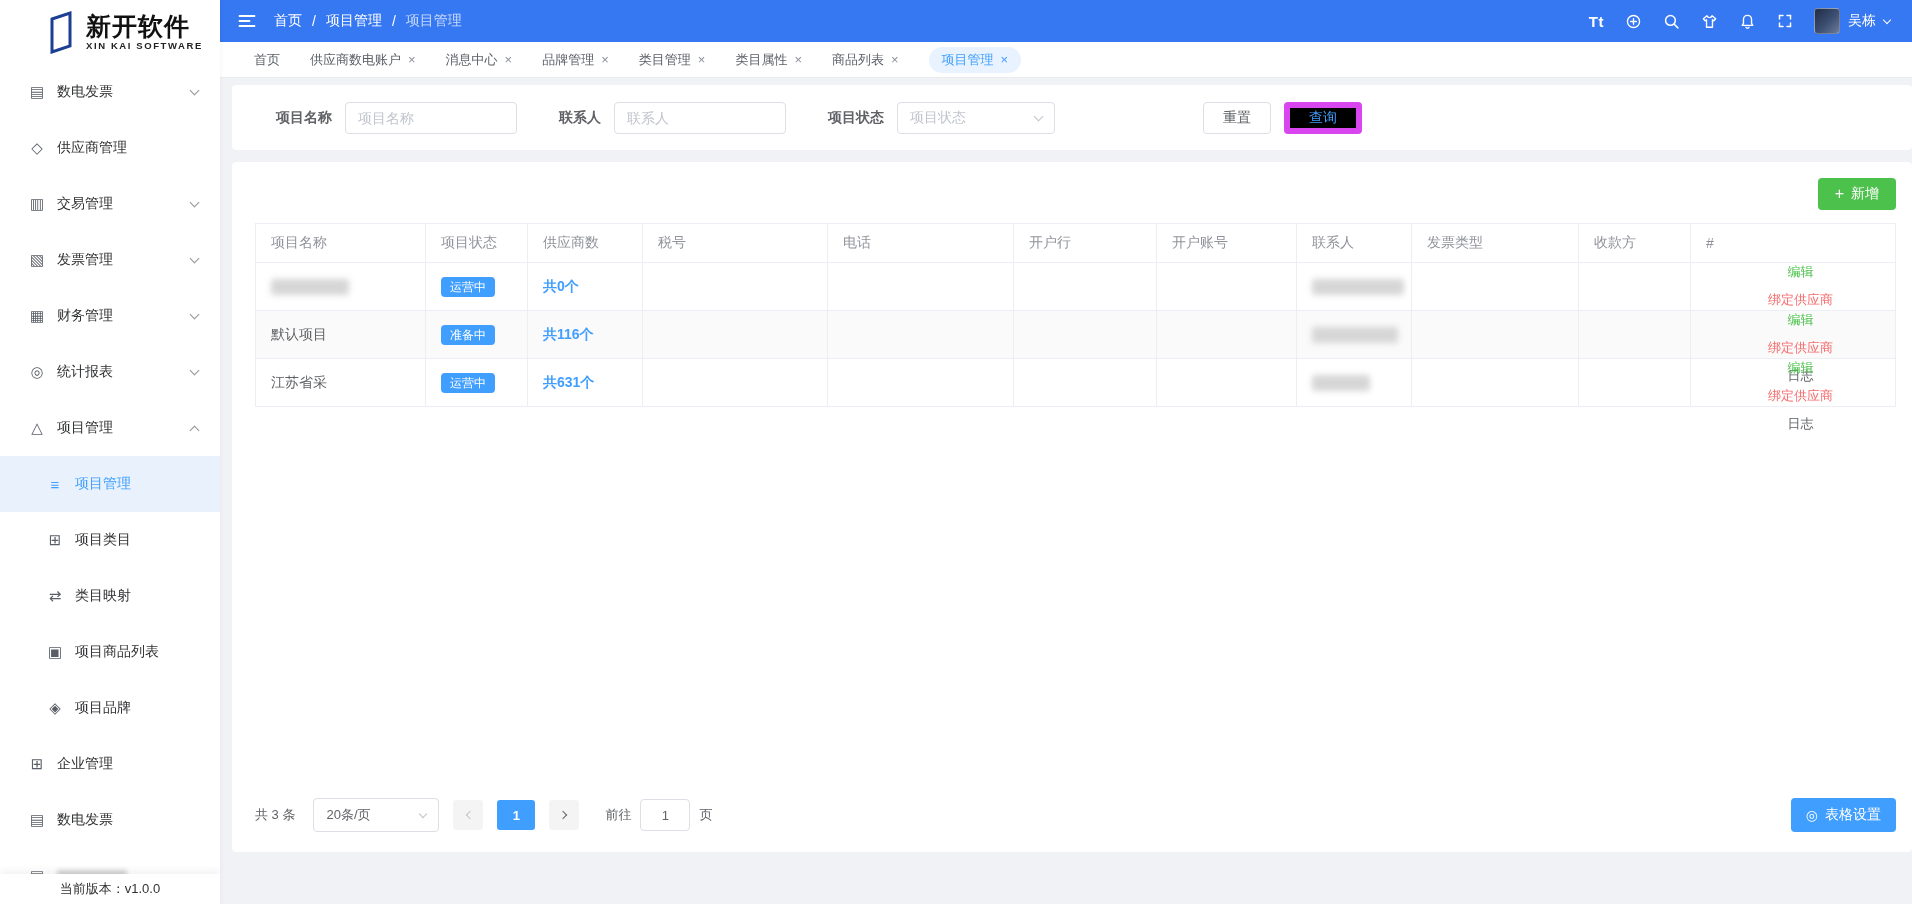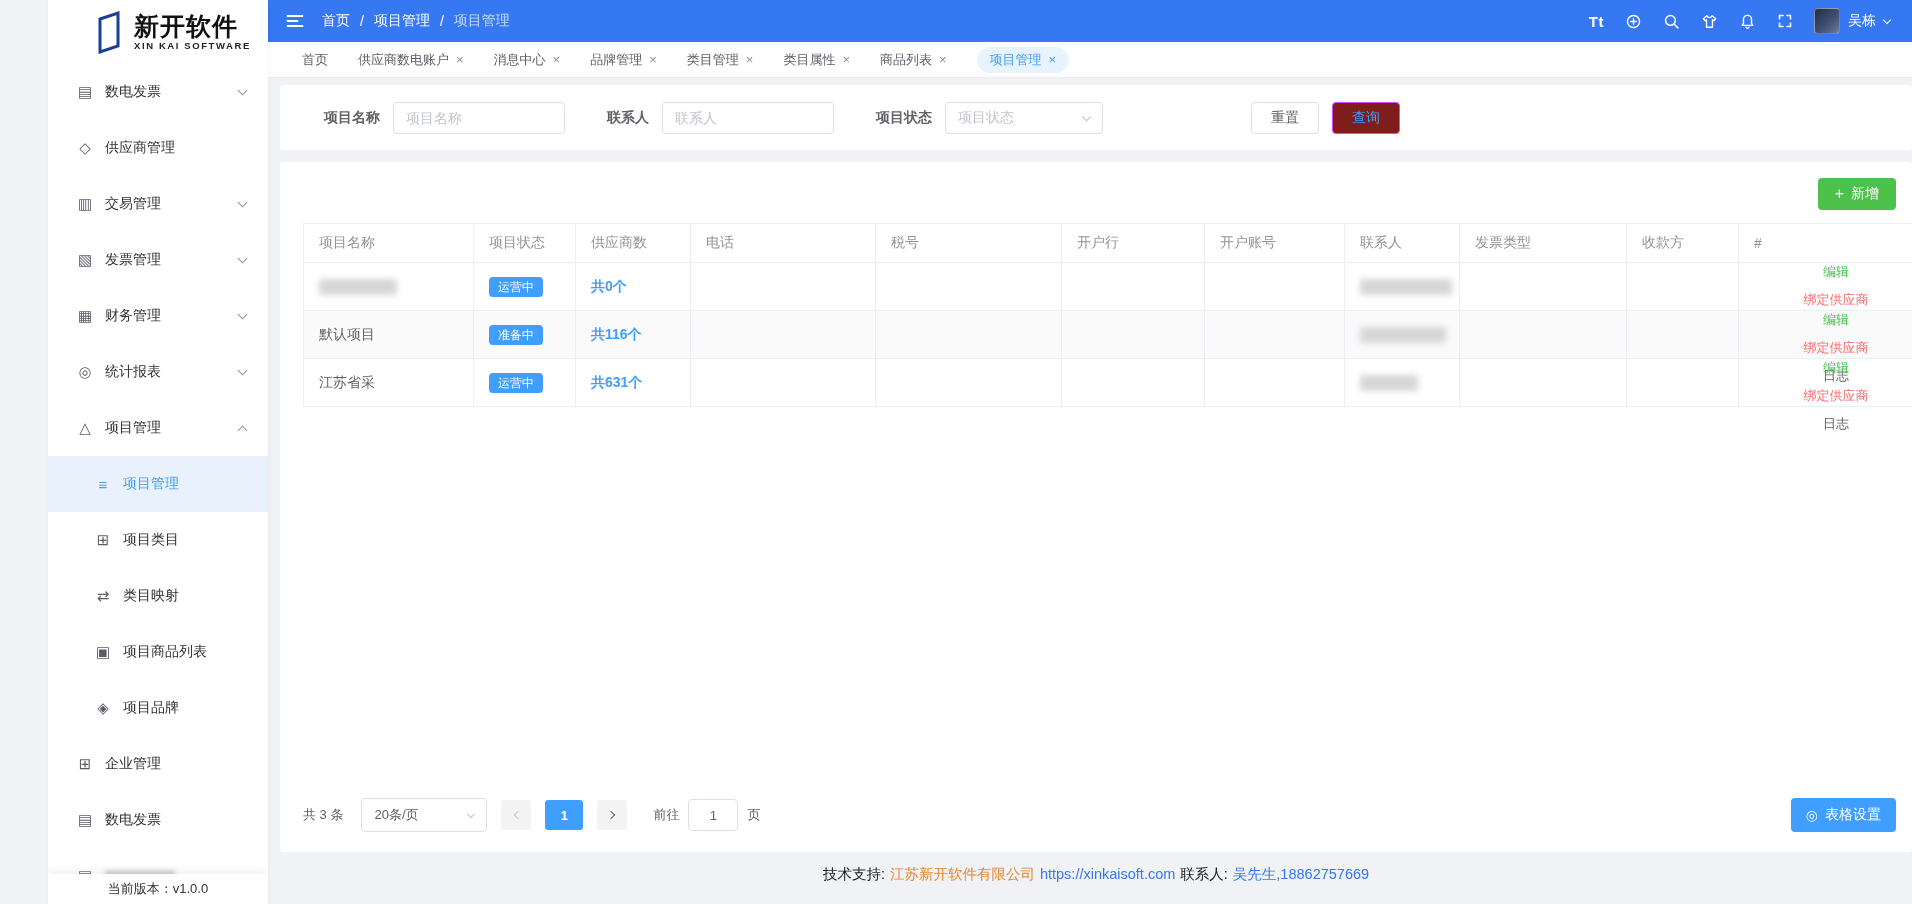--- a/index.html
+++ b/index.html
@@ -1,21 +1,21 @@
 <!DOCTYPE html>
 <html><head>
 <meta charset="utf-8">
 <style>
   * { box-sizing: border-box; margin: 0; padding: 0; }
   html,body { width:1912px; height:904px; overflow:hidden; }
   body { font-family:"Liberation Sans","DejaVu Sans",sans-serif; background:#f0f2f5; color:#303133; }
   .app { display:flex; width:1912px; height:904px; }
 
   
-  .sidebar { width:220px; background:#fff; position:relative; flex-shrink:0; box-shadow:1px 0 4px rgba(0,0,0,.04); z-index:5; overflow:hidden;margin-left:48px; }
+  .sidebar { width:220px; background:#fff; position:relative; flex-shrink:0; box-shadow:1px 0 4px rgba(0,0,0,.04); z-index:5; overflow:hidden; }
   .logo { height:64px; display:flex; align-items:center; padding-left:44px; cursor:pointer; }
   .logo-text { margin-left:8px; }
   .logo-title { font-size:25px; font-weight:bold; color:#111; letter-spacing:1px; line-height:1.05; }
   .logo-sub { font-size:9.5px; font-weight:bold; color:#222; letter-spacing:1.6px; }
   .menu { }
   .mi { height:56px; display:flex; align-items:center; padding:0 22px 0 28px; font-size:14px; color:#303133; cursor:pointer; }
   .mi-ic { width:18px; margin-right:11px; color:#5a5e66; font-size:15px; text-align:center; flex-shrink:0; }
   .mi-label { flex:1; }
   .sub .mi { padding-left:46px; }
   .sub .mi.active { background:#e9f2fc; color:#409eff; }
@@ -59,21 +59,21 @@
   .filter-card { height:65px; display:flex; align-items:center; padding:0 24px 0 44px; margin-bottom:12px; flex-shrink:0; }
   .f-label { font-size:14px; font-weight:bold; color:#606266; margin-right:13px; white-space:nowrap; }
   .f-input { width:172px; height:32px; border:1px solid #dcdfe6; border-radius:4px; padding:0 12px; font-size:14px; color:#606266; outline:none; }
   .f-input::placeholder { color:#c0c4cc; }
   .f-gap { width:42px; flex-shrink:0; }
   .f-select { width:158px; height:32px; border:1px solid #dcdfe6; border-radius:4px; padding:0 12px; font-size:14px; color:#c0c4cc; display:flex; align-items:center; justify-content:space-between; cursor:pointer; background:#fff; }
   .f-select .chev { color:#c0c4cc; }
   .f-buttons { margin-left:148px; display:flex; align-items:center; gap:13px; }
   .btn { height:32px; padding:0 19px; border-radius:4px; font-size:14px; cursor:pointer; }
   .btn-reset { background:#fff; border:1px solid #dcdfe6; color:#606266; }
-  .btn-search { background:#7f1d1d; border:1px solid #d946ef; color:#409eff; }
+  .btn-search { background:#000000; border:6px solid #d946ef; color:#409eff; }
 
   
   .table-card { height:690px; padding:16px 16px 0 23px; position:relative; flex-shrink:0; }
   .toolbar { display:flex; }
   .add-btn { margin-left:auto; background:#4cc14c; color:#fff; border:none; height:32px; padding:0 17px; border-radius:4px; font-size:14px; display:flex; align-items:center; gap:7px; cursor:pointer; }
   .add-btn .plus { font-size:16px; line-height:1; }
 
   .table { margin-top:13px; font-size:14px; }
   .trow { display:grid; grid-template-columns:171px 102px 115px 185px 186px 143px 140px 115px 167px 112px minmax(180px,1fr); }
   .th, .td { display:flex; align-items:center; padding-left:15px; border-bottom:1px solid #ebeef5; border-right:1px solid #ebeef5; min-width:0; }
@@ -316,22 +316,22 @@
             <span class="plus">+</span>
             <span>新增</span>
           </button>
         </div>
 
         <div class="table">
           <div class="trow thead">
             <div class="th">项目名称</div>
             <div class="th">项目状态</div>
             <div class="th">供应商数</div>
+            <div class="th">税号</div>
             <div class="th">电话</div>
-            <div class="th">税号</div>
             <div class="th">开户行</div>
             <div class="th">开户账号</div>
             <div class="th">联系人</div>
             <div class="th">发票类型</div>
             <div class="th">收款方</div>
             <div class="th">#</div>
           </div>
 
           <div class="trow">
             <div class="td">
@@ -426,23 +426,16 @@
             <input class="goto-input" value="1" style="">
             <span>页</span>
           </span>
           <button class="settings-btn">
             <span class="gear">◎</span>
             <span>表格设置</span>
           </button>
         </div>
       </div>
 
-      <div class="page-footer">
-        <span class="f-black">技术支持:</span>
-        <span class="f-orange">江苏新开软件有限公司</span>
-        <span class="f-link">https://xinkaisoft.com</span>
-        <span class="f-black">联系人:</span>
-        <span class="f-link">吴先生,18862757669</span>
-      </div>
 
     </div>
   </div>
 </div>
 
 </body></html>

